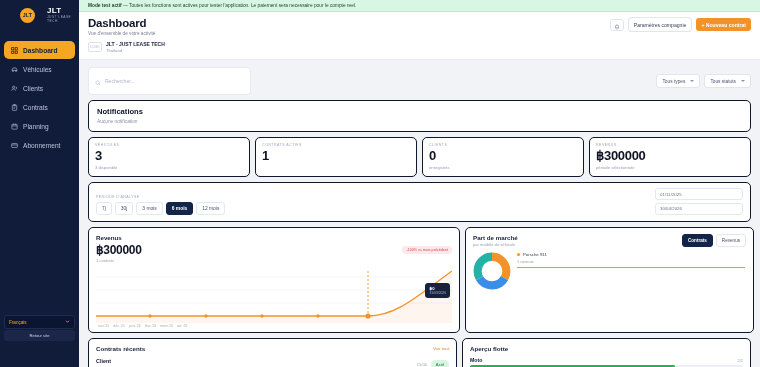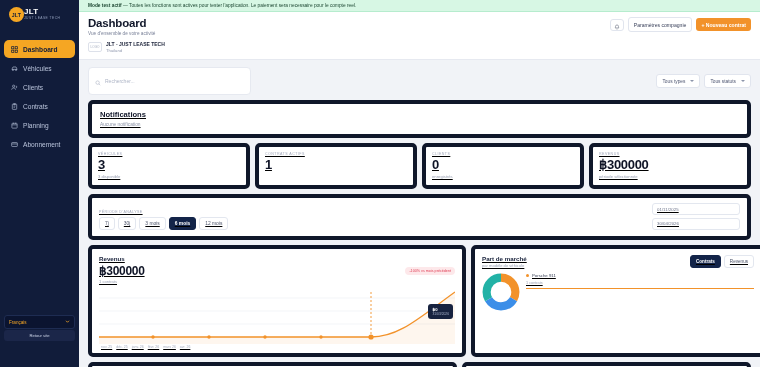--- a/index.html
+++ b/index.html
@@ -10,21 +10,21 @@
     overflow: hidden;
   }
   .app { display: flex; width: 760px; height: 367px; }
 
   
   .sidebar {
     width: 79px; height: 367px; background: #111c3a;
     display: flex; flex-direction: column; flex: 0 0 79px;
     position: relative;
   }
-  .brand { display: flex; align-items: center; gap: 0; padding: 7px 6px 8px 9px; }
+  .brand { display: flex; align-items: center; gap: 12px; padding: 7px 6px 8px 20px; }
   .brand-logo {
     width: 15px; height: 15px; border-radius: 50%;
     background: #f5a623; color: #111c3a;
     font-size: 5.2px; font-weight: bold;
     display: flex; align-items: center; justify-content: center;
     letter-spacing: .2px; flex: 0 0 15px;
   }
   .brand-text { line-height: 1.05; }
   .brand-name { color: #fff; font-size: 8px; font-weight: bold; letter-spacing: .3px; }
   .brand-sub { color: #93a0bd; font-size: 3.3px; letter-spacing: .45px; margin-top: 1px; }
@@ -99,21 +99,21 @@
   .filters { display: flex; gap: 4px; }
   .select-pill {
     border: 1px solid #e1e5ee; background: #fff; border-radius: 3px;
     font-size: 4.8px; color: #4c5470; padding: 3.5px 5px; cursor: pointer;
     display: flex; align-items: center; gap: 5px;
   }
   .caret { width: 0; height: 0; border-left: 2px solid transparent; border-right: 2px solid transparent; border-top: 2.6px solid #8d96ab; }
 
   
   .content { padding: 5px 9px 0 9px; }
-  .card { background: #fff; border: 4px solid #0f172a; border-radius: 5px; text-decoration: underline; }
+  .card { background: #fff; border: 1px solid #0f172a; border-radius: 5px; }
 
   .notif { padding: 6px 8px 7px 8px; margin-bottom: 5px; }
   .notif-title { font-size: 7.6px; font-weight: bold; color: #101629; }
   .notif-empty { font-size: 4.8px; color: #8a91a6; margin-top: 3px; }
 
   .stats { display: flex; gap: 5px; margin-bottom: 5px; }
   .stat { flex: 1; padding: 5px 6px 6px 6px; }
   .stat-label { font-size: 3.6px; color: #a0a7ba; letter-spacing: .45px; text-transform: uppercase; }
   .stat-value { font-size: 13px; font-weight: bold; color: #0f1426; margin-top: 1px; letter-spacing: -.3px; }
   .stat-sub { font-size: 4.2px; color: #99a0b3; margin-top: 2px; }

